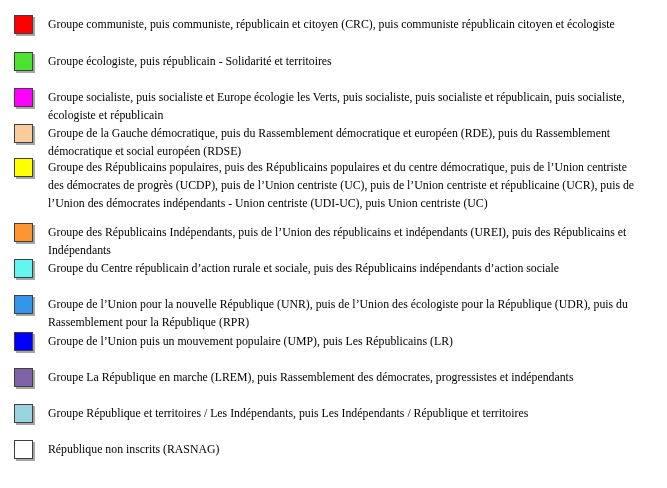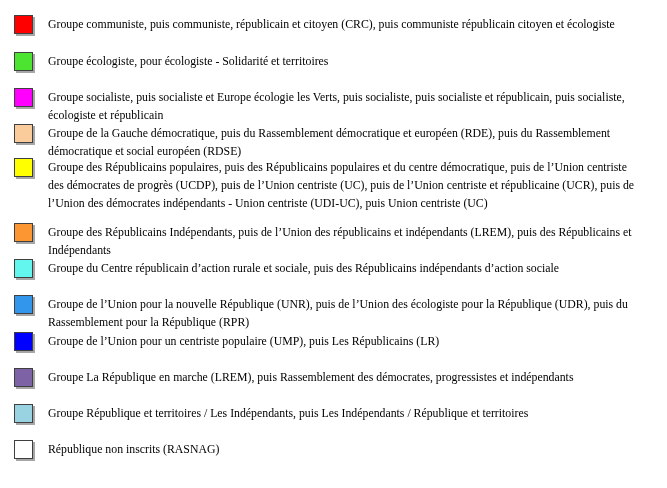--- a/index.html
+++ b/index.html
@@ -47,56 +47,56 @@
 
 <div class="canvas">
 
   <div class="legend-row" style="top:15px">
     <span class="swatch" style="background-color: rgb(255, 0, 0);"></span>
     <span class="label">Groupe communiste, puis communiste, républicain et citoyen (CRC), puis communiste républicain citoyen et écologiste</span>
   </div>
 
   <div class="legend-row" style="top:52px">
     <span class="swatch" style="background-color: rgb(77, 228, 49);"></span>
-    <span class="label">Groupe écologiste, pour écologiste - Solidarité et territoires</span>
+    <span class="label">Groupe écologiste, puis républicain - Solidarité et territoires</span>
   </div>
 
   <div class="legend-row" style="top:88px">
     <span class="swatch" style="background-color: rgb(255, 0, 255);"></span>
     <span class="label">Groupe socialiste, puis socialiste et Europe écologie les Verts, puis socialiste, puis socialiste et républicain, puis socialiste, écologiste et républicain</span>
   </div>
 
   <div class="legend-row" style="top:124px">
     <span class="swatch" style="background-color: rgb(250, 203, 155);"></span>
     <span class="label">Groupe de la Gauche démocratique, puis du Rassemblement démocratique et européen (RDE), puis du Rassemblement démocratique et social européen (RDSE)</span>
   </div>
 
   <div class="legend-row" style="top:158px">
     <span class="swatch" style="background-color: rgb(255, 255, 0);"></span>
     <span class="label">Groupe des Républicains populaires, puis des Républicains populaires et du centre démocratique, puis de l’Union centriste des démocrates de progrès (UCDP), puis de l’Union centriste (UC), puis de l’Union centriste et républicaine (UCR), puis de l’Union des démocrates indépendants - Union centriste (UDI-UC), puis Union centriste (UC)</span>
   </div>
 
   <div class="legend-row" style="top:223px">
     <span class="swatch" style="background-color: rgb(251, 150, 50);"></span>
-    <span class="label">Groupe des Républicains Indépendants, puis de l’Union des républicains et indépendants (LREM), puis des Républicains et Indépendants</span>
+    <span class="label">Groupe des Républicains Indépendants, puis de l’Union des républicains et indépendants (UREI), puis des Républicains et Indépendants</span>
   </div>
 
   <div class="legend-row" style="top:259px">
     <span class="swatch" style="background-color: rgb(99, 246, 239);"></span>
     <span class="label">Groupe du Centre républicain d’action rurale et sociale, puis des Républicains indépendants d’action sociale</span>
   </div>
 
   <div class="legend-row" style="top:295px">
     <span class="swatch" style="background-color: rgb(49, 150, 236);"></span>
     <span class="label">Groupe de l’Union pour la nouvelle République (UNR), puis de l’Union des écologiste pour la République (UDR), puis du Rassemblement pour la République (RPR)</span>
   </div>
 
   <div class="legend-row" style="top:332px">
     <span class="swatch" style="background-color: rgb(0, 0, 255);"></span>
-    <span class="label">Groupe de l’Union pour un centriste populaire (UMP), puis Les Républicains (LR)</span>
+    <span class="label">Groupe de l’Union puis un mouvement populaire (UMP), puis Les Républicains (LR)</span>
   </div>
 
   <div class="legend-row" style="top:368px">
     <span class="swatch" style="background-color: rgb(125, 99, 166);"></span>
     <span class="label">Groupe La République en marche (LREM), puis Rassemblement des démocrates, progressistes et indépendants</span>
   </div>
 
   <div class="legend-row" style="top:404px">
     <span class="swatch" style="background-color: rgb(153, 211, 226);"></span>
     <span class="label">Groupe République et territoires / Les Indépendants, puis Les Indépendants / République et territoires</span>

